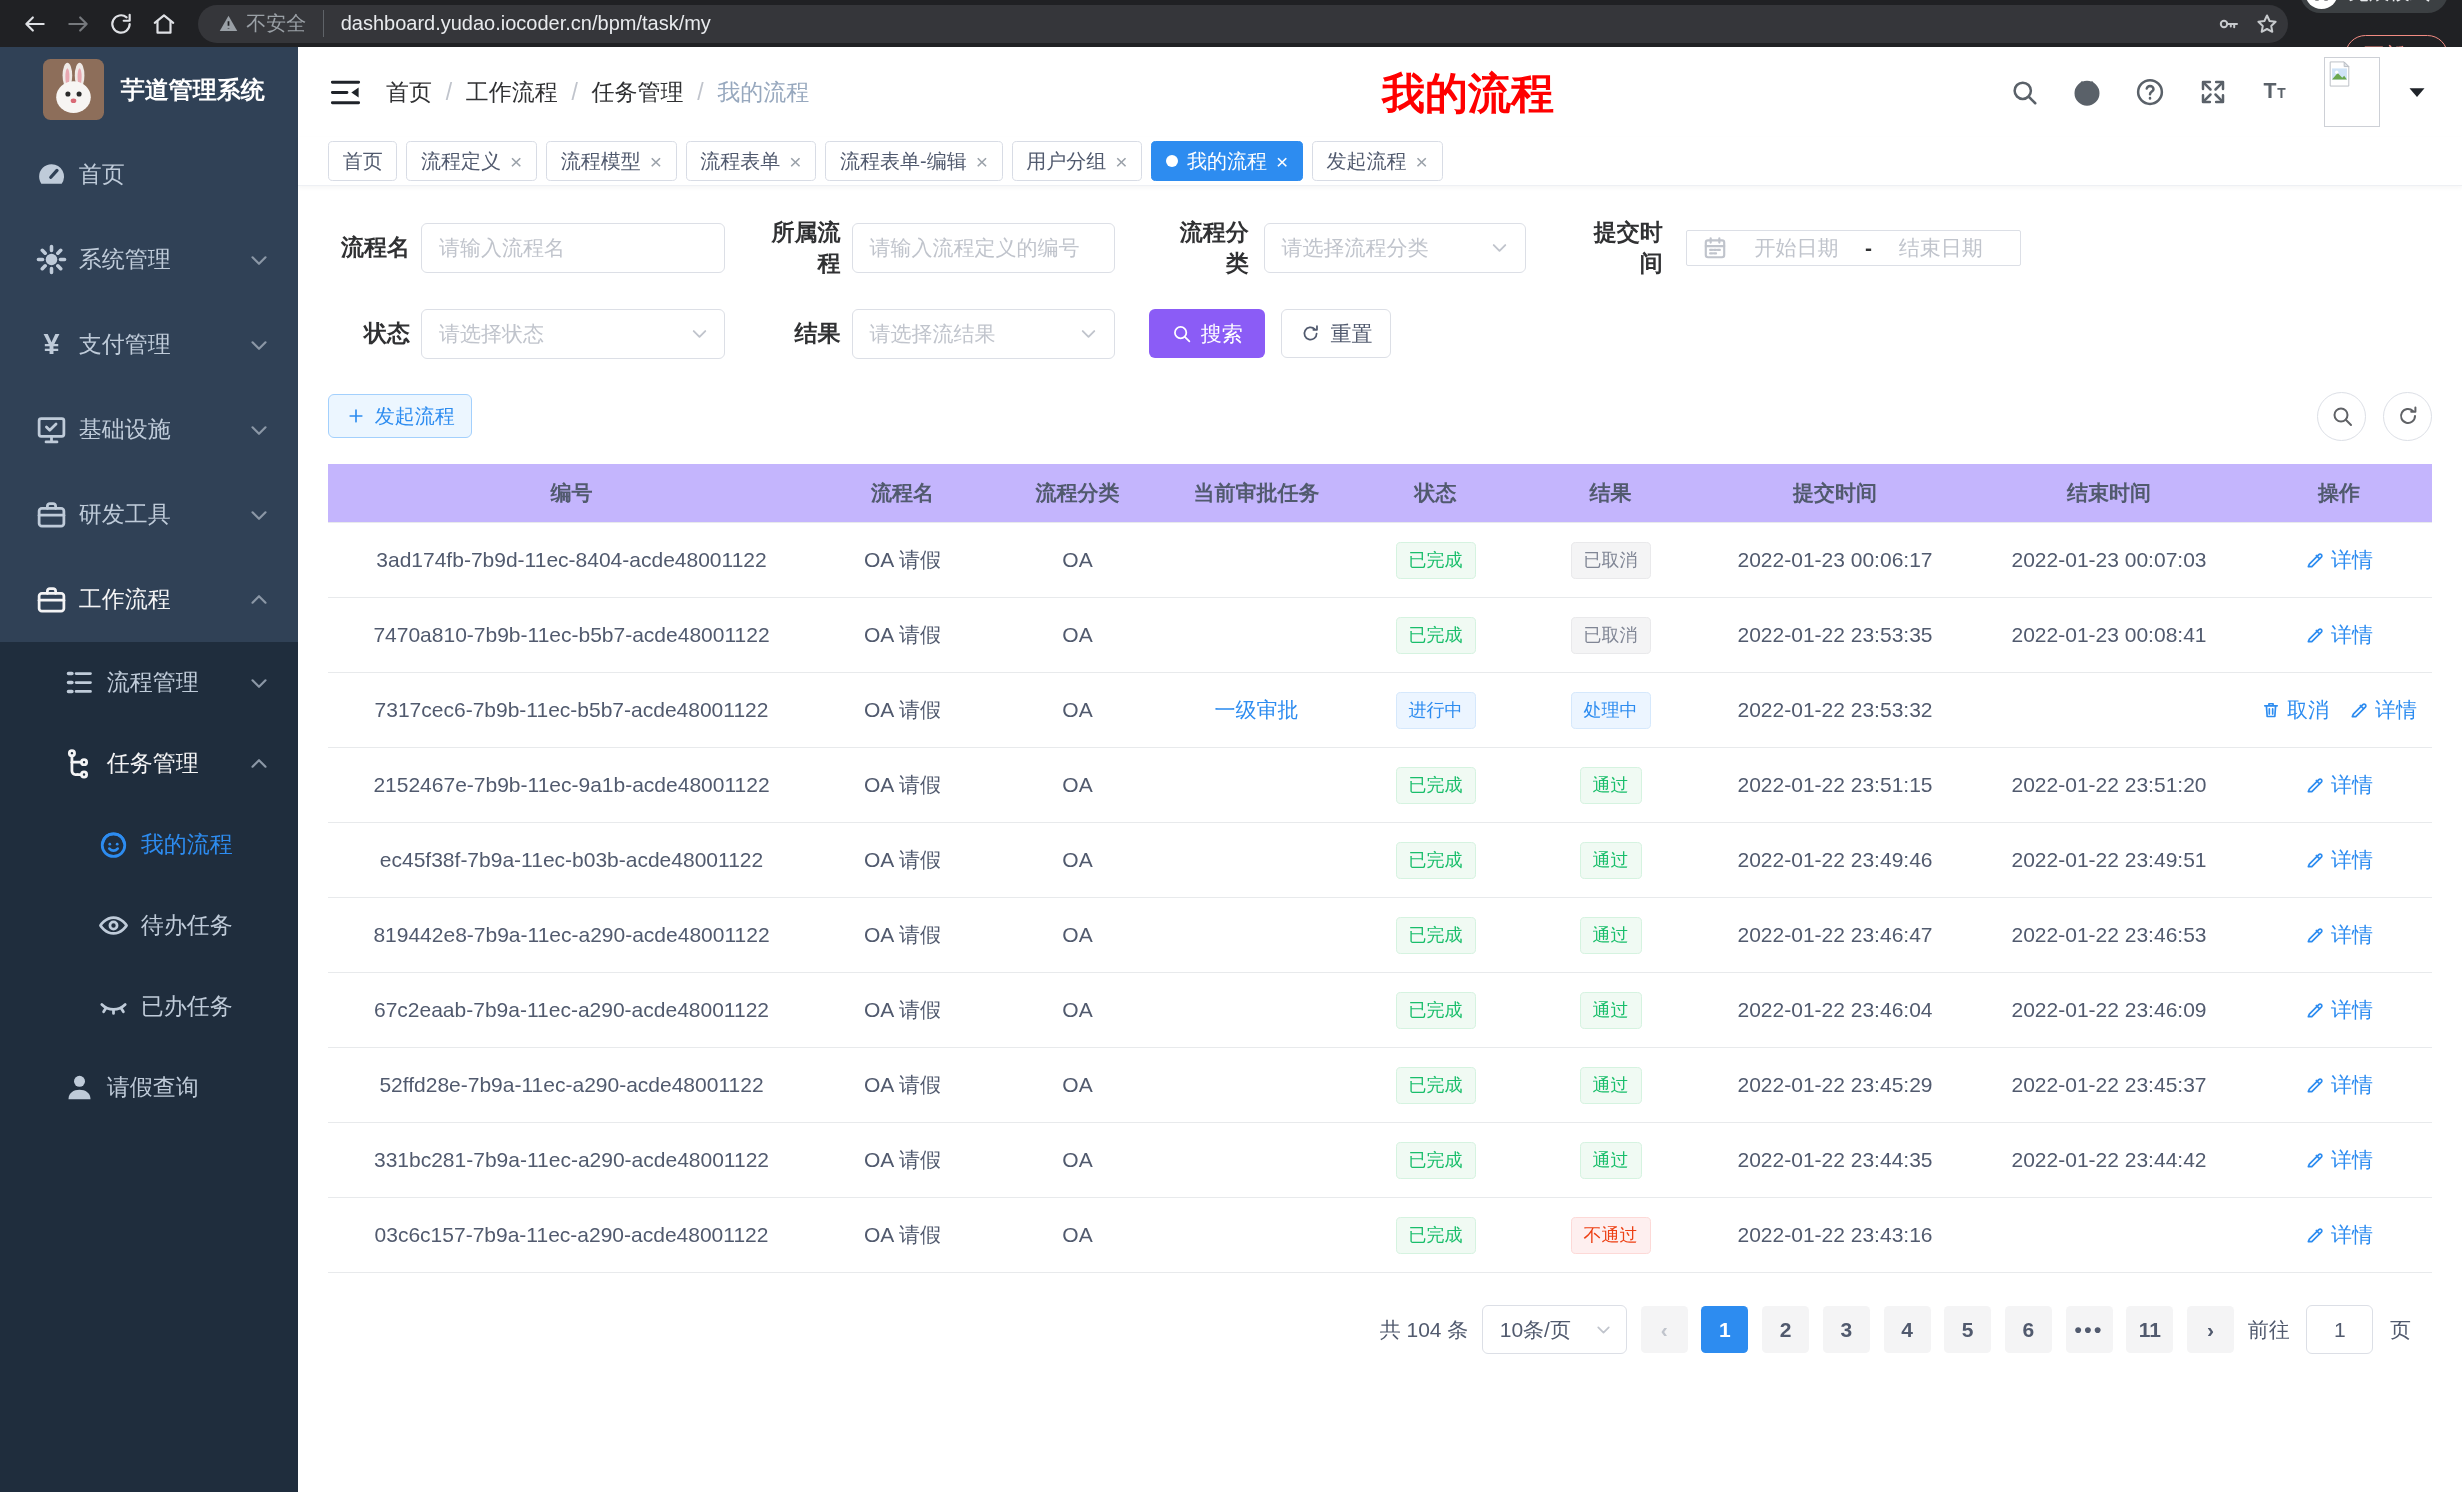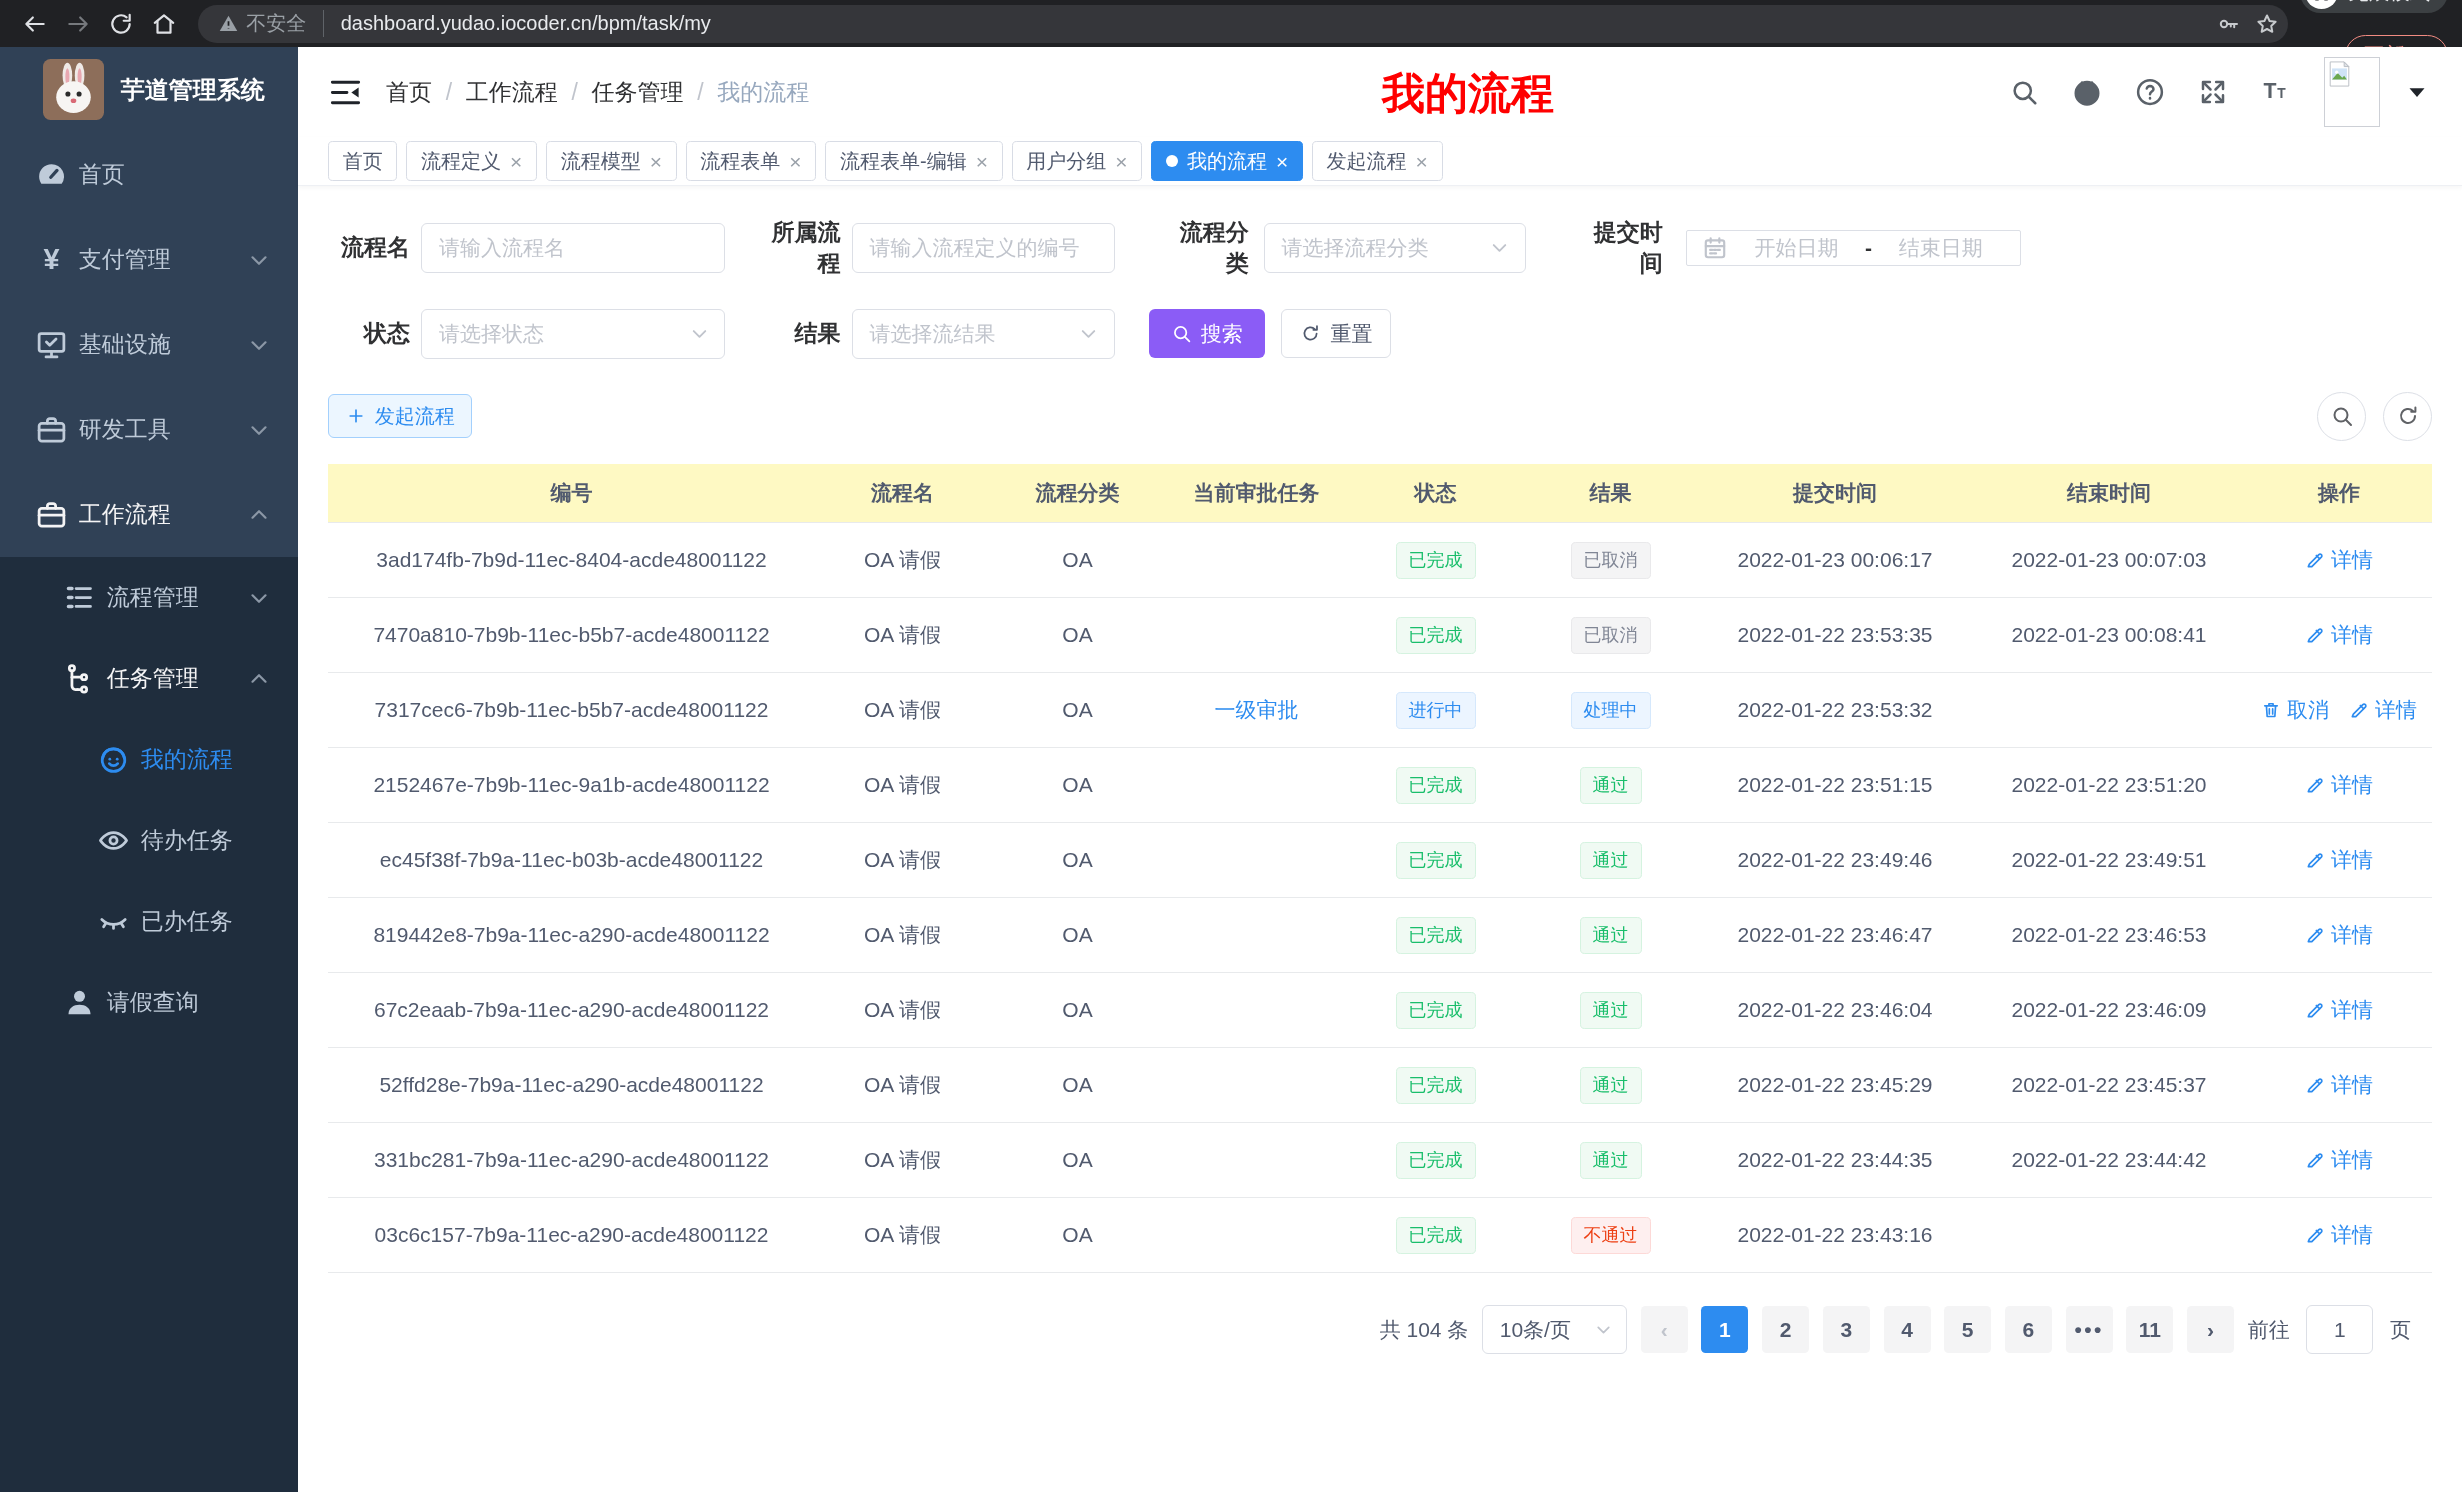--- a/index.html
+++ b/index.html
@@ -89,21 +89,21 @@
 .btn-reset{height:49px;padding:0 18px;background:#fff;border-color:#dcdfe6;color:#515a6e;margin-left:16.7px;}
 .toolbar{display:flex;align-items:center;margin-top:33px;}
 .btn-create{height:44px;padding:0 16.7px;background:#ecf6ff;border-color:#a3d0fd;color:#2d8cf0;font-size:20px;}
 .btn-create .icon{width:20px;height:20px;}
 .tool-circles{margin-left:auto;display:flex;gap:16.7px;}
 .circle-btn{width:49px;height:49px;border:1.5px solid #dcdfe6;border-radius:50%;display:flex;align-items:center;justify-content:center;color:#606266;background:#fff;cursor:pointer;}
 .circle-btn .icon{width:24px;height:24px;}
 
 
 table{width:100%;border-collapse:collapse;margin-top:23px;table-layout:fixed;}
-th{background:#fef9c3;height:59px;font-size:21px;font-weight:700;color:#515a6e;border-bottom:1.5px solid #e8eaec;text-align:center;}
+th{background:#c4b5fd;height:59px;font-size:21px;font-weight:700;color:#515a6e;border-bottom:1.5px solid #e8eaec;text-align:center;}
 td{height:75px;text-align:center;font-size:21px;color:#515a6e;border-bottom:1.5px solid #e8eaec;}
 .tag{display:inline-block;padding:5.3px 12px;border-radius:4.6px;font-size:18px;border:1.5px solid;line-height:1.35;text-align:center;}
 .tag.success{color:#19be6b;background:#f0faf3;border-color:#d5f3e0;}
 .tag.info{color:#808695;background:#f4f4f5;border-color:#e9e9eb;}
 .tag.primary{color:#2d8cf0;background:#ecf5ff;border-color:#d5e8fc;}
 .tag.danger{color:#ed4014;background:#feefef;border-color:#fdd9d7;}
 .task-link{color:#2d8cf0;cursor:pointer;}
 .ops{display:inline-flex;align-items:center;gap:20px;}
 .link{color:#2d8cf0;display:inline-flex;align-items:center;gap:6px;font-size:21px;cursor:pointer;}
 .link .li{width:20px;height:20px;}
@@ -230,20 +230,34 @@
           <span class="icon mi">
             <svg viewBox="0 0 24 24">
               <path d="M12 4.5a9 9 0 0 0-9 9c0 1.9.6 3.7 1.6 5.2h14.8a9 9 0 0 0-7.4-14.2z" fill="currentColor"></path>
               <path d="M11.5 14L16 9" stroke="#304156" stroke-width="2.4" stroke-linecap="round"></path>
             </svg>
           </span>
           <span class="lbl">首页</span>
         </div>
         <div class="menu-item l1">
           <span class="icon mi">
+            <svg viewBox="0 0 24 24">
+              <path d="M12 2.5v3M12 18.5v3M2.5 12h3M18.5 12h3M5.3 5.3l2.1 2.1M16.6 16.6l2.1 2.1M18.7 5.3l-2.1 2.1M7.4 16.6l-2.1 2.1" stroke="currentColor" stroke-width="2.6" stroke-linecap="round"></path>
+              <circle cx="12" cy="12" r="4.2" fill="currentColor"></circle>
+            </svg>
+          </span>
+          <span class="lbl">系统管理</span>
+          <span class="icon arrow">
+            <svg viewBox="0 0 24 24" fill="none" stroke="currentColor" stroke-width="2" stroke-linecap="round" stroke-linejoin="round">
+              <path d="M6 9.5l6 6 6-6"></path>
+            </svg>
+          </span>
+        </div>
+        <div class="menu-item l1">
+          <span class="icon mi">
             <svg viewBox="0 0 24 24" style="font-size:30px">
               <text x="12" y="19" font-size="21" font-weight="bold" text-anchor="middle" fill="currentColor">¥</text>
             </svg>
           </span>
           <span class="lbl">支付管理</span>
           <span class="icon arrow">
             <svg viewBox="0 0 24 24" fill="none" stroke="currentColor" stroke-width="2" stroke-linecap="round" stroke-linejoin="round">
               <path d="M6 9.5l6 6 6-6"></path>
             </svg>
           </span>

